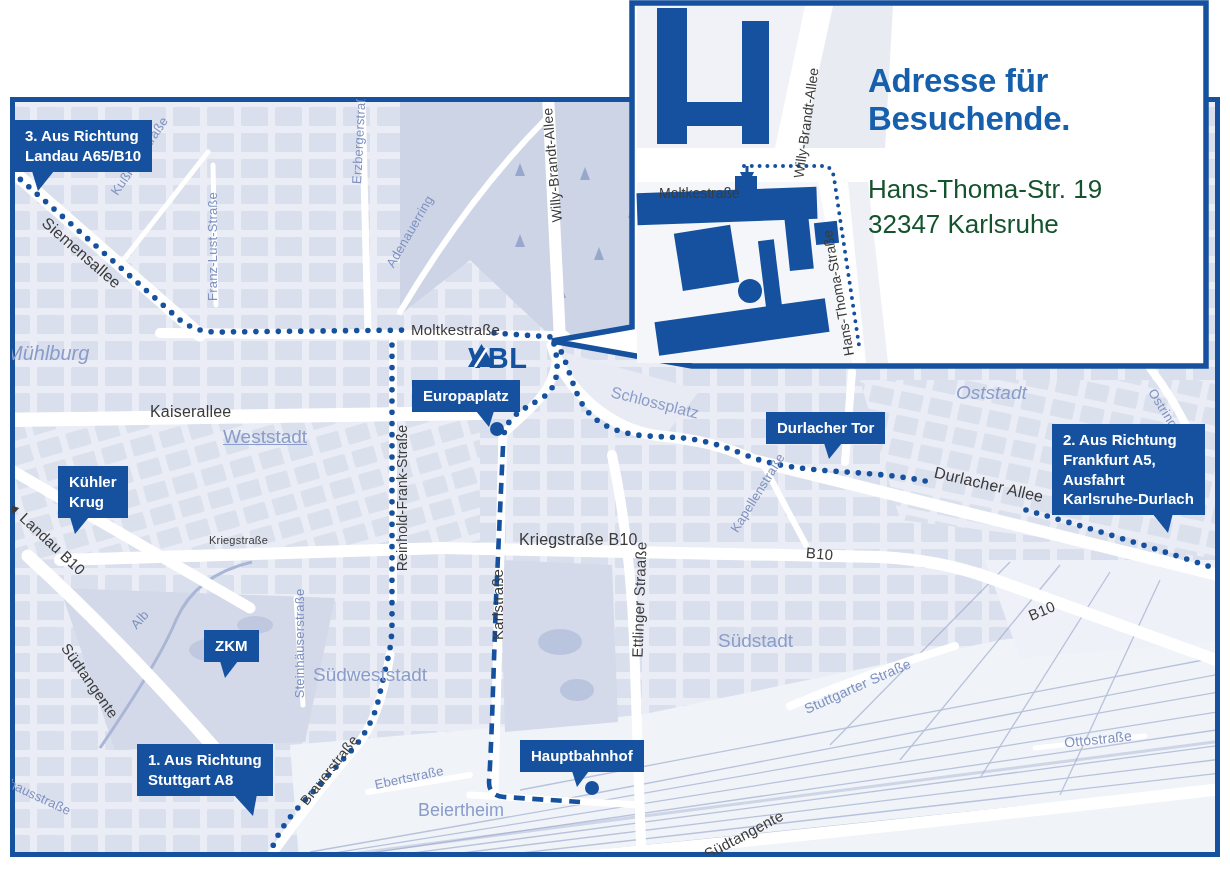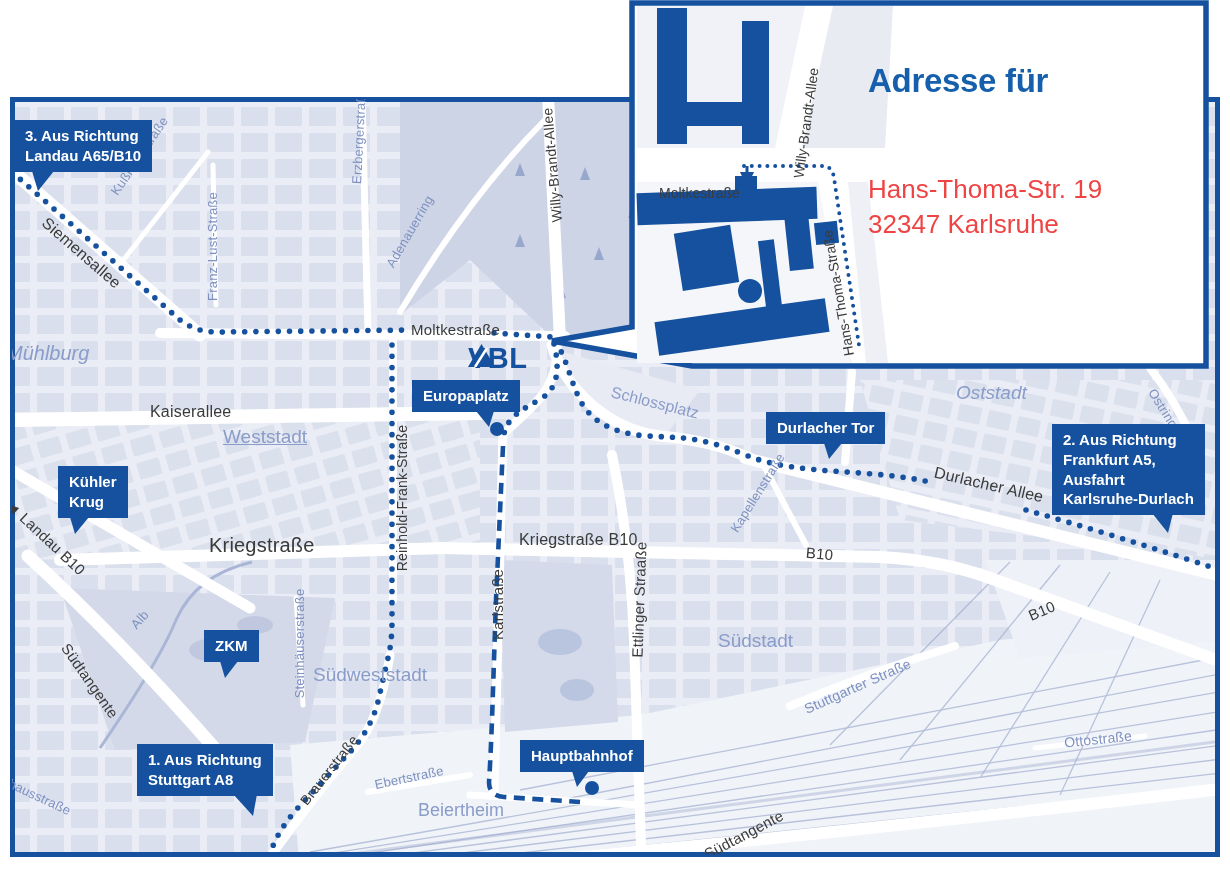--- a/index.html
+++ b/index.html
@@ -13,21 +13,21 @@
   .st.blue{color:#7E91C0;}
   .area{position:absolute;color:#8A9CC9;font-size:19px;white-space:nowrap;}
   .co{position:absolute;background:#15519E;color:#fff;font-weight:bold;font-size:15px;
       line-height:1.32;padding:6px 11px;white-space:nowrap;}
   .co .tail{position:absolute;width:0;height:0;border-style:solid;border-color:#15519E transparent transparent transparent;}
   .vbl{position:absolute;left:468px;top:344px;display:flex;align-items:flex-end;gap:3px;z-index:4;}
   .vbl .word{color:#15519E;font-weight:bold;font-size:29px;line-height:1;letter-spacing:.5px;}
   .inset-text{position:absolute;inset:0;z-index:6;margin-top:28px;}
   .inset-title{position:absolute;left:868px;top:34px;color:#155FAC;font-weight:bold;
                font-size:33px;line-height:1.16;letter-spacing:-.3px;}
-  .inset-addr{position:absolute;left:868px;top:144px;color:#ef4444;font-size:26px;line-height:1.36;}
+  .inset-addr{position:absolute;left:868px;top:144px;color:#14532d;font-size:26px;line-height:1.36;}
   .ins-st{position:absolute;color:#3B3B3A;font-size:14px;white-space:nowrap;}
 </style>
 </head>
 <body>
 
 <div class="stage">
 
   <svg width="1230" height="874" viewBox="0 0 1230 874">
     <defs>
       <clipPath id="mapclip">
@@ -164,21 +164,21 @@
       <path d="M 744,166 L 826,166 Q 833,169 834,178 L 860,352" stroke="#15519E" stroke-width="4" stroke-linecap="round" stroke-dasharray="0 7.8" fill="none"></path>
       <path d="M 747,166 L 747,172" stroke="#15519E" stroke-width="3"></path>
       <polygon points="740,172 754,172 747,187" fill="#15519E"></polygon>
     </g>
   </svg>
 
   <div class="labels">
     <div class="st" style="left:50px;top:214px;font-size:16px;transform:rotate(41deg);transform-origin:left top;">Siemensallee</div>
     <div class="st" style="left:411px;top:321px;">Moltkestraße</div>
     <div class="st" style="left:150px;top:403px;font-size:16px;">Kaiserallee</div>
-    <div class="st" style="left:209px;top:534px;font-size:20px;">Kriegstraße</div>
+    <div class="st" style="left:209px;top:534px;font-size:11px;">Kriegstraße</div>
     <div class="st" style="left:519px;top:531px;font-size:16px;">Kriegstraße B10</div>
     <div class="st" style="left:806px;top:545px;transform:rotate(5deg);">B10</div>
     <div class="st" style="left:1028px;top:602px;transform:rotate(-23deg);">B10</div>
     <div class="st" style="left:457px;top:596px;width:80px;text-align:center;transform:rotate(-90deg);">Karlstraße</div>
     <div class="st" style="left:575px;top:591px;width:128px;text-align:center;transform:rotate(-88deg);">Ettlinger Straaße</div>
     <div class="st" style="left:933px;top:476px;font-size:16px;transform:rotate(13deg);">Durlacher Allee</div>
     <div class="st" style="left:486px;top:157px;width:132px;text-align:center;font-size:14px;transform:rotate(-95deg);">Willy-Brandt-Allee</div>
     <div class="st" style="left:322px;top:490px;width:160px;text-align:center;font-size:14px;transform:rotate(-90deg);">Reinhold-Frank-Straße</div>
     <div class="st" style="left:72px;top:640px;transform:rotate(55deg);transform-origin:left top;">Südtangente</div>
     <div class="st" style="left:700px;top:826px;transform:rotate(-28deg);">Südtangente</div>
@@ -262,20 +262,21 @@
     <svg width="27" height="23" viewBox="0 0 27 23">
       <polygon points="0,23 13.5,0 27,23" fill="#15519E"></polygon>
       <line x1="7" y1="23" x2="19" y2="4" stroke="#FFFFFF" stroke-width="2.5"></line>
     </svg>
     <span class="word">VBL</span>
   </div>
 
   <div class="inset-text">
     <div class="inset-title">
       <div>Adresse für</div>
+      <div>Besuchende.</div>
     </div>
     <div class="inset-addr">
       <div>Hans-Thoma-Str. 19</div>
       <div>32347 Karlsruhe</div>
     </div>
     <div class="ins-st" style="left:659px;top:157px;">Moltkestraße</div>
     <div class="ins-st" style="left:741px;top:87px;width:130px;text-align:center;transform:rotate(-82deg);">Willy-Brandt-Allee</div>
     <div class="ins-st" style="left:768px;top:257px;width:140px;text-align:center;transform:rotate(-100deg);">Hans-Thoma-Straße</div>
   </div>
 

